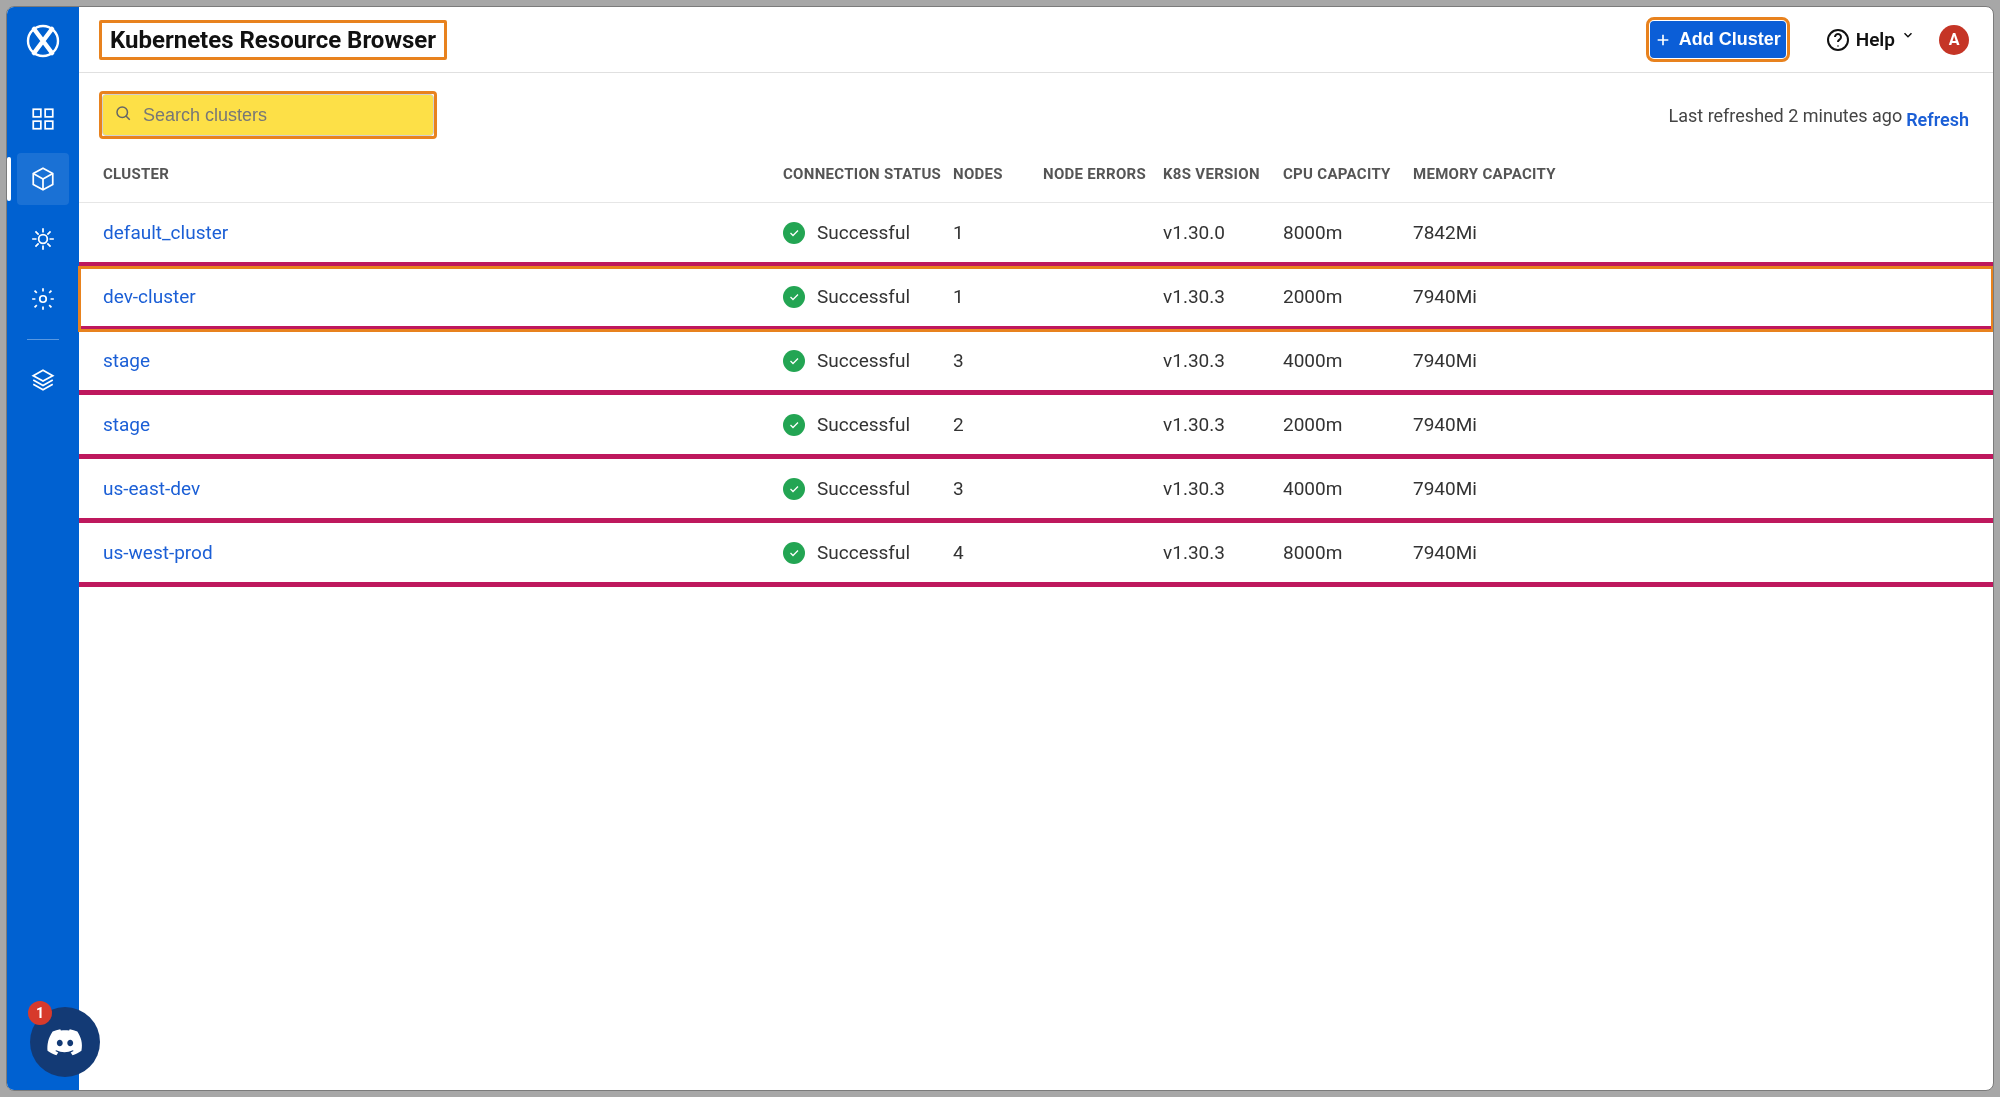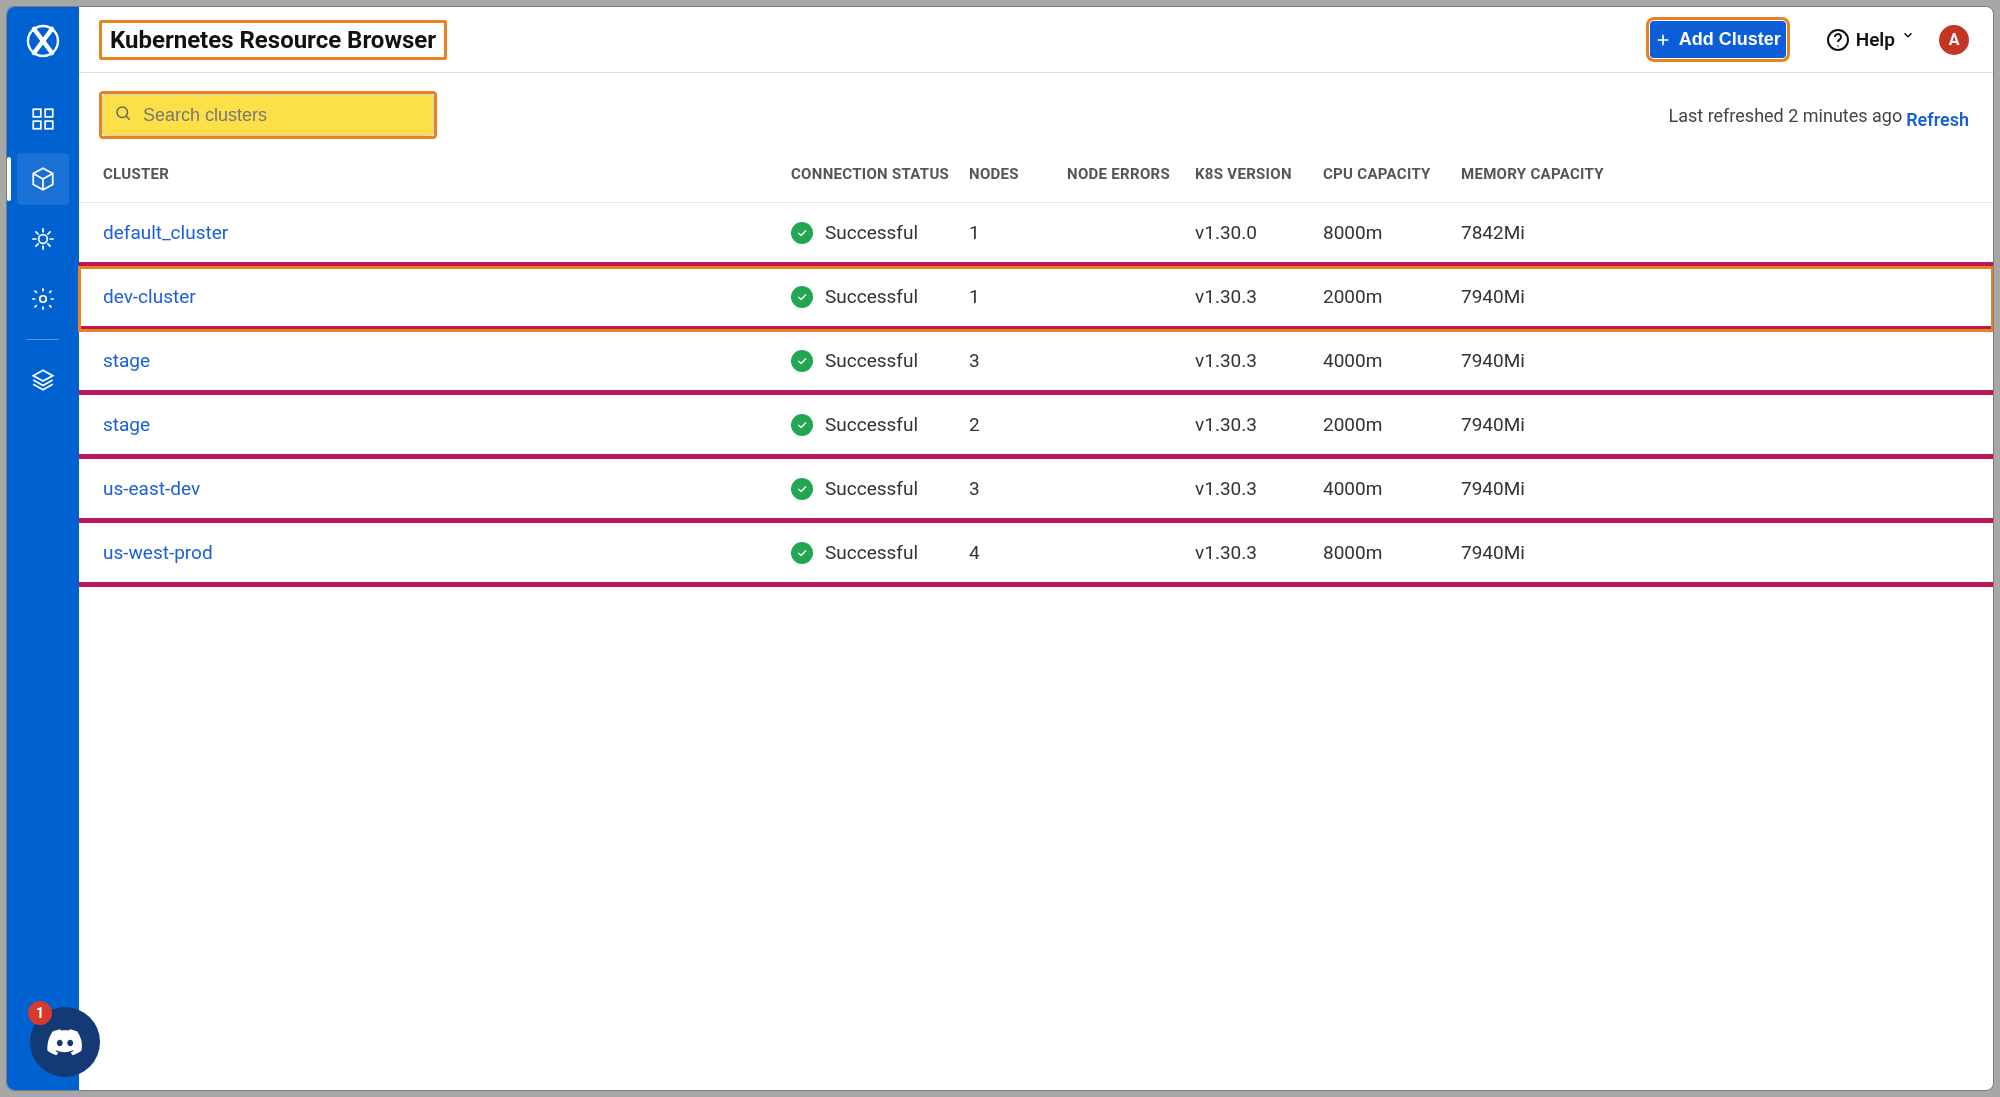--- a/index.html
+++ b/index.html
@@ -137,21 +137,21 @@
   .refresh-link {
     color: #1b5fd6; font-weight: 600; font-size: 18px;
     cursor: pointer;
     margin-top: 8px;
   }
   
   .table { width: 100%; }
   .thead, .trow {
     display: grid;
     grid-template-columns: 680px 170px 90px 120px 120px 130px 150px;
-    gap: 8px;
+    gap: 0;
     align-items: center;
     padding: 0 24px 0 24px;
   }
   .thead {
     height: 58px;
     text-transform: uppercase;
     font-size: 15px;
     color: #555;
     font-weight: 700;
     letter-spacing: 0.3px;

